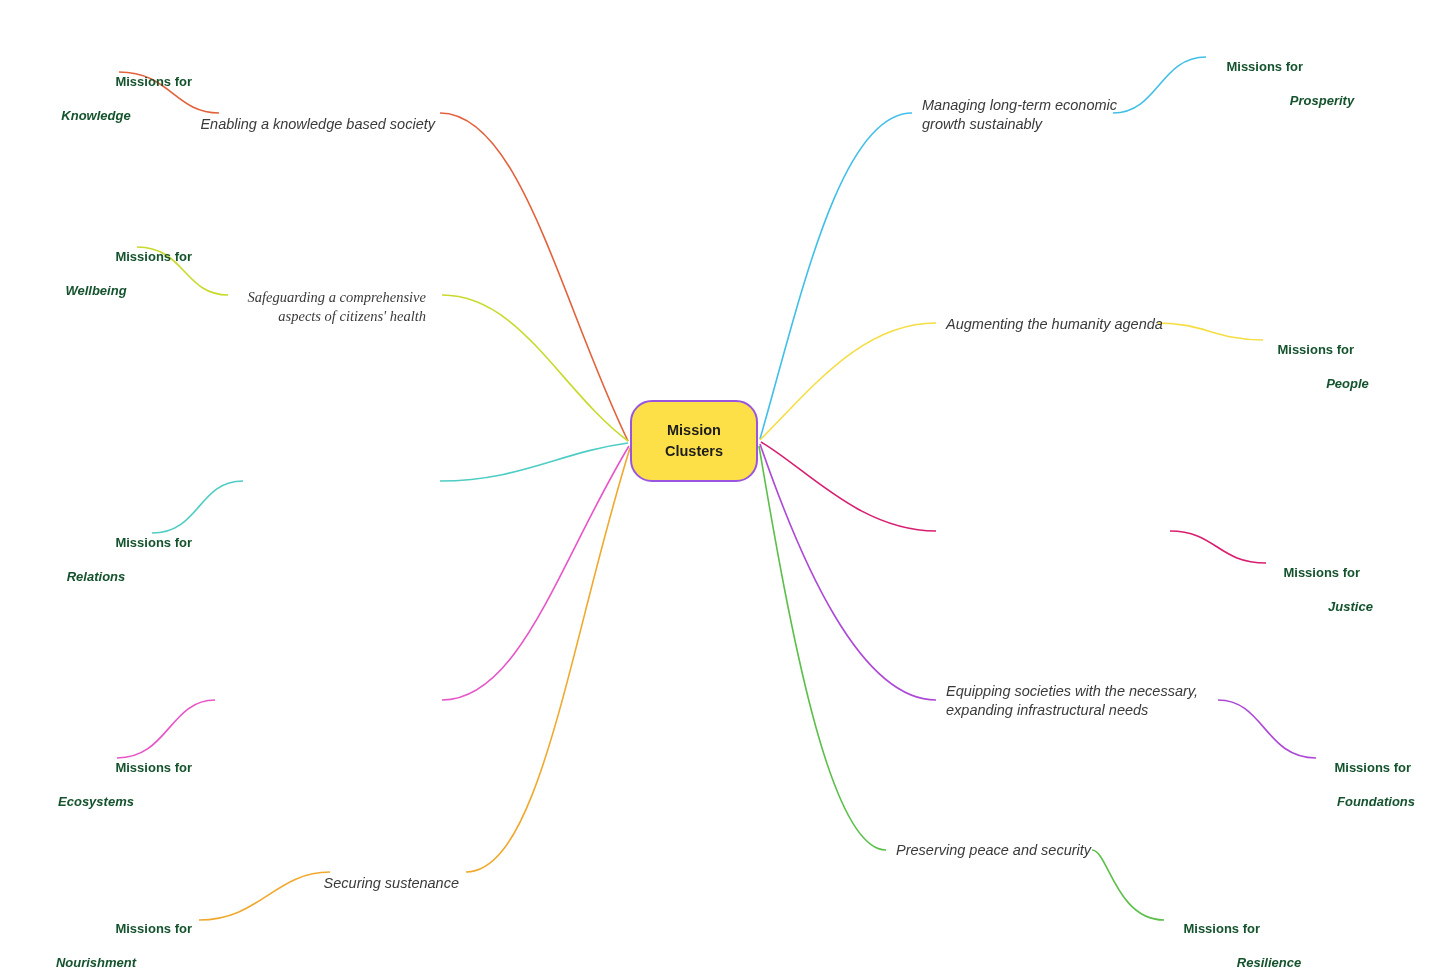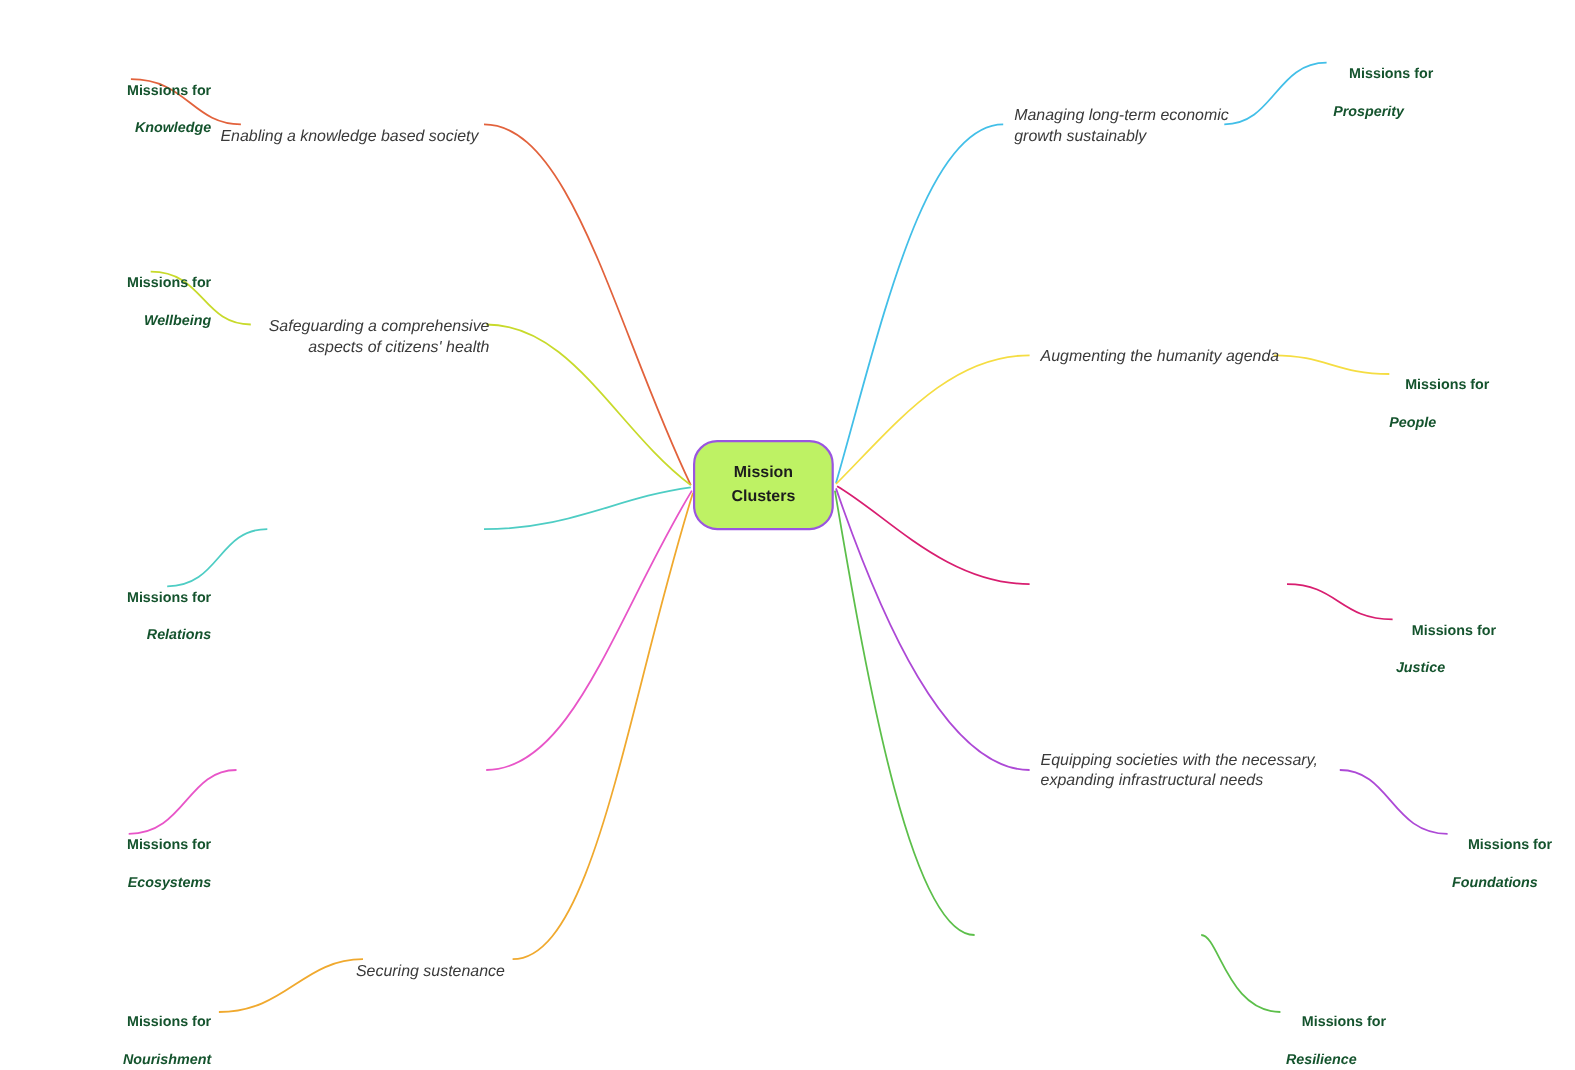--- a/index.html
+++ b/index.html
@@ -35,20 +35,21 @@
   
   .root-label {
     font-size: 13px;
     font-weight: bold;
     color: #14532d;
   }
   .root-label .line2 {
     font-style: italic;
     font-weight: bold;
     display: block;
+    text-align: center;
   }
   .root-left {
     text-align: right;
   }
   .root-right {
     text-align: left;
   }
   
   .mid-label {
     font-size: 14.5px;
@@ -65,21 +66,21 @@
   }
   #center-node {
     position: absolute;
     left: 630px;
     top: 400px;
     width: 128px;
     height: 82px;
     box-sizing: border-box;
     border: 2px solid #9a55e0;
     border-radius: 22px;
-    background: #bef264;
+    background: #fde047;
     display: flex;
     align-items: center;
     justify-content: center;
   }
   #center-node .center-text {
     font-size: 14.5px;
     font-weight: bold;
     color: #1d1d1d;
     text-align: center;
     line-height: 1.45;
@@ -149,21 +150,21 @@
     <span class="line2">Ecosystems</span>
   </div>
 
   <div class="node-label root-label root-left" style="left:0px; top:903px; width:192px;">
     <span>Missions for</span>
     <span class="line2">Nourishment</span>
   </div>
 
   <div class="node-label mid-label mid-left" style="left:135px; top:104px; width:300px;">Enabling a knowledge based society</div>
 
-  <div class="node-label mid-label mid-left" style="left: 145px; top: 277px; width: 300px; white-space: pre-line;">Safeguarding a comprehensive
+  <div class="node-label mid-label mid-left" style="left: 126px; top: 277px; width: 300px; white-space: pre-line; font-family: Liberation Serif, serif;">Safeguarding a comprehensive
 aspects of citizens' health</div>
 
 
 
   <div class="node-label mid-label mid-left" style="left:200px; top:863px; width:259px;">Securing sustenance</div>
 
   <div class="node-label root-label root-right" style="left:1212px; top:41px; width:220px;">
     <span>Missions for</span>
     <span class="line2">Prosperity</span>
   </div>
@@ -190,14 +191,15 @@
 
   <div class="node-label mid-label mid-right" style="left: 922px; top: 96px; width: 300px; white-space: pre-line;">Managing long-term economic
 growth sustainably</div>
 
   <div class="node-label mid-label mid-right" style="left:946px; top:315px; width:300px;">Augmenting the humanity agenda</div>
 
 
   <div class="node-label mid-label mid-right" style="left: 946px; top: 682px; width: 340px; white-space: pre-line;">Equipping societies with the necessary,
 expanding infrastructural needs</div>
 
+  <div class="node-label mid-label mid-right" style="left:896px; top:841px; width:300px;">Preserving peace and security</div>
 
 </div>
 
 </body></html>

